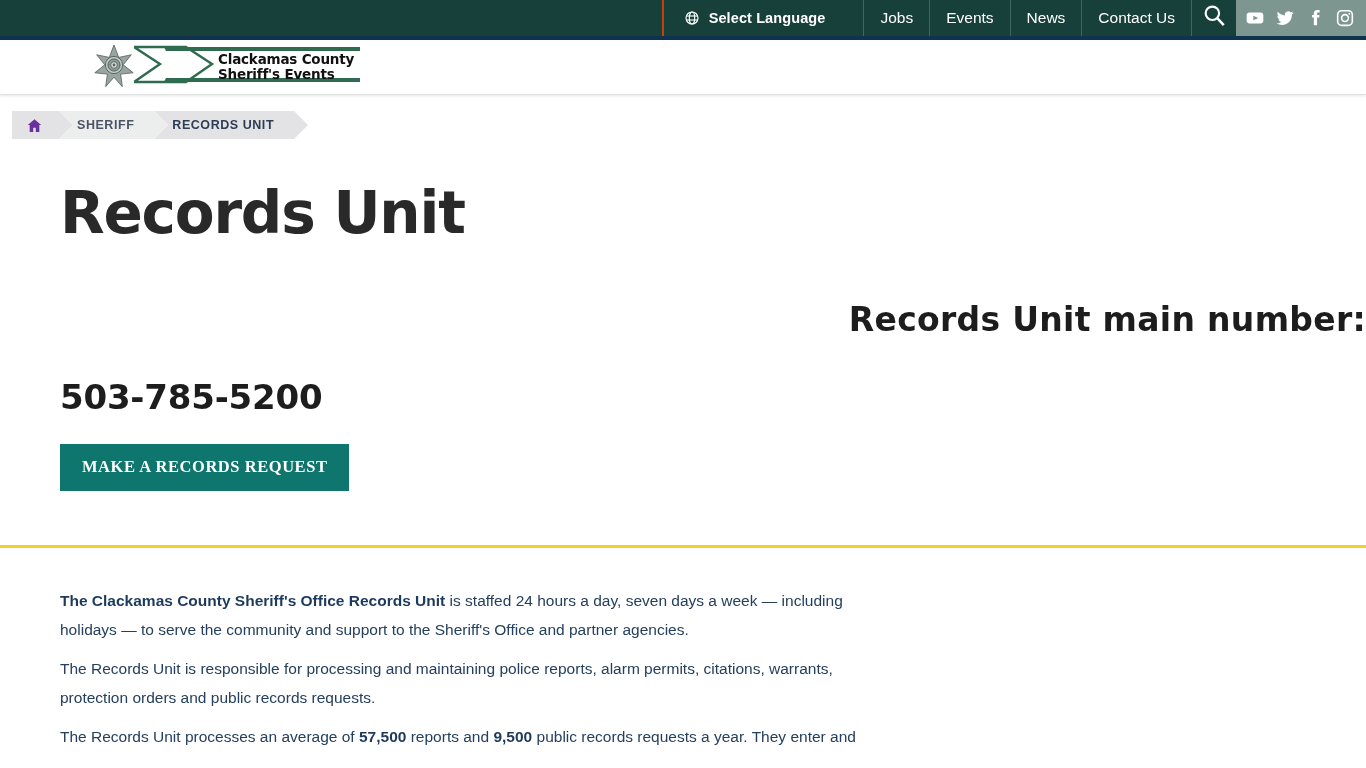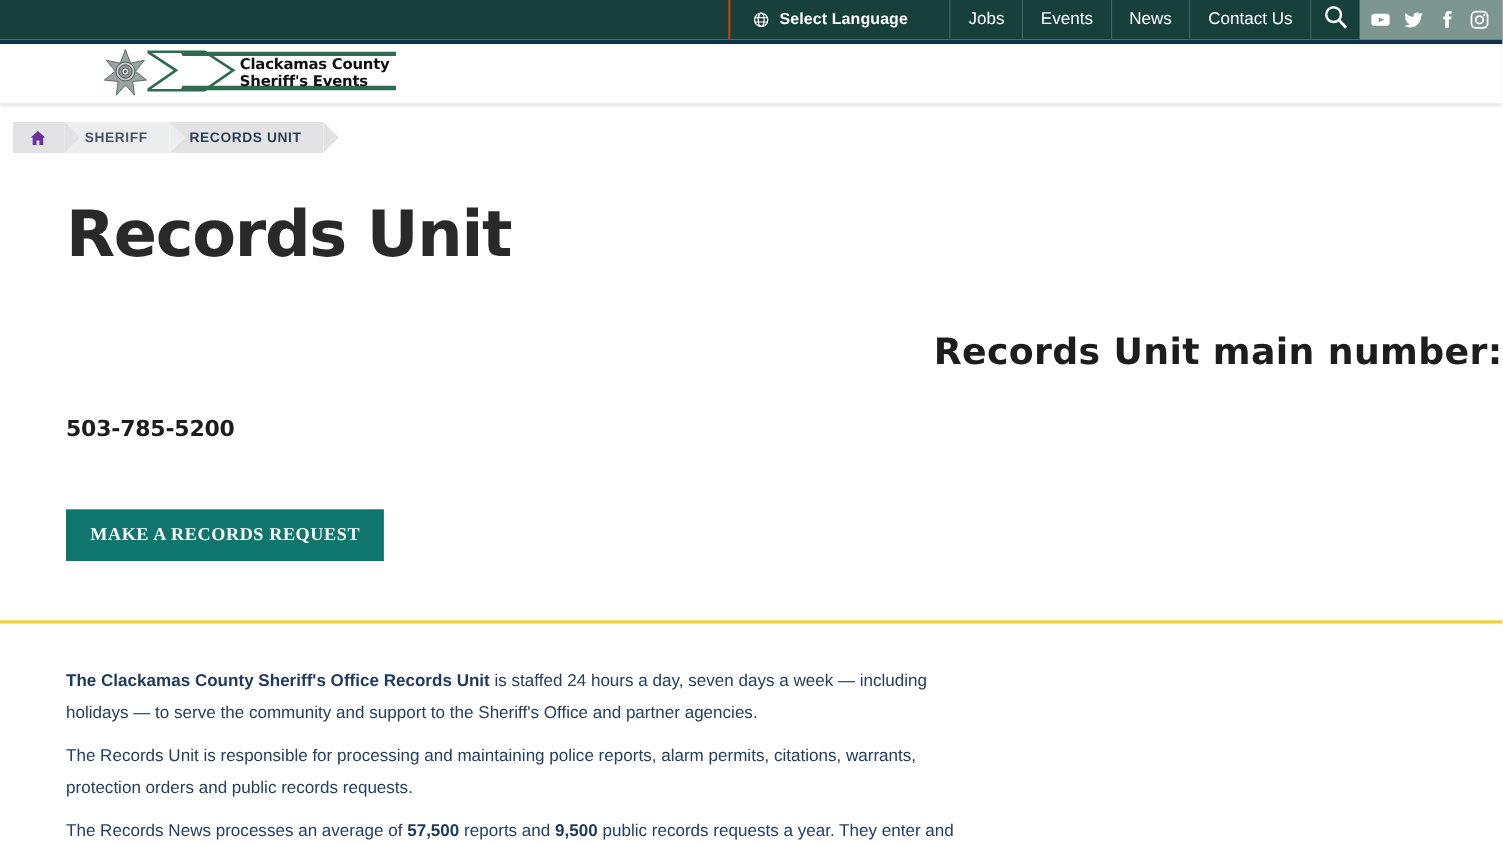--- a/index.html
+++ b/index.html
@@ -146,25 +146,25 @@
     font-family: "DejaVu Sans", sans-serif;
     font-size: 33px;
     font-weight: bold;
     color: #1d1d1d;
     letter-spacing: .3px;
     margin: 0 0 38px 0;
     text-align: right;
   }
   .phone {
     font-family: "DejaVu Sans", sans-serif;
-    font-size: 20px;
+    font-size: 34px;
     font-weight: bold;
     color: #1d1d1d;
     letter-spacing: -.2px;
-    margin: 0 0 62px 0;
+    margin: 0 0 27px 0;
   }
   .cta {
     display: inline-block;
     background: #0f766e;
     color: #ffffff;
     font-family: "Liberation Serif", serif;
     font-weight: bold;
     font-size: 16.5px;
     letter-spacing: .55px;
     padding: 13px 22px 14px 22px;
@@ -319,15 +319,15 @@
 </div>
 
 <div class="gold-rule"></div>
 
 <div class="content">
   <p>
     <b>The Clackamas County Sheriff's Office Records Unit</b><span> is staffed 24 hours a day, seven days a week — including holidays — to serve the community and support to the Sheriff's Office and partner agencies.</span>
   </p>
   <p>The Records Unit is responsible for processing and maintaining police reports, alarm permits, citations, warrants, protection orders and public records requests.</p>
   <p>
-    <span>The Records News processes an average of </span><b>57,500</b><span> reports and </span><b>9,500</b><span> public records requests a year.  They enter and</span>
+    <span>The Records Unit processes an average of </span><b>57,500</b><span> reports and </span><b>9,500</b><span> public records requests a year.  They enter and</span>
   </p>
 </div>
 
 </body></html>

